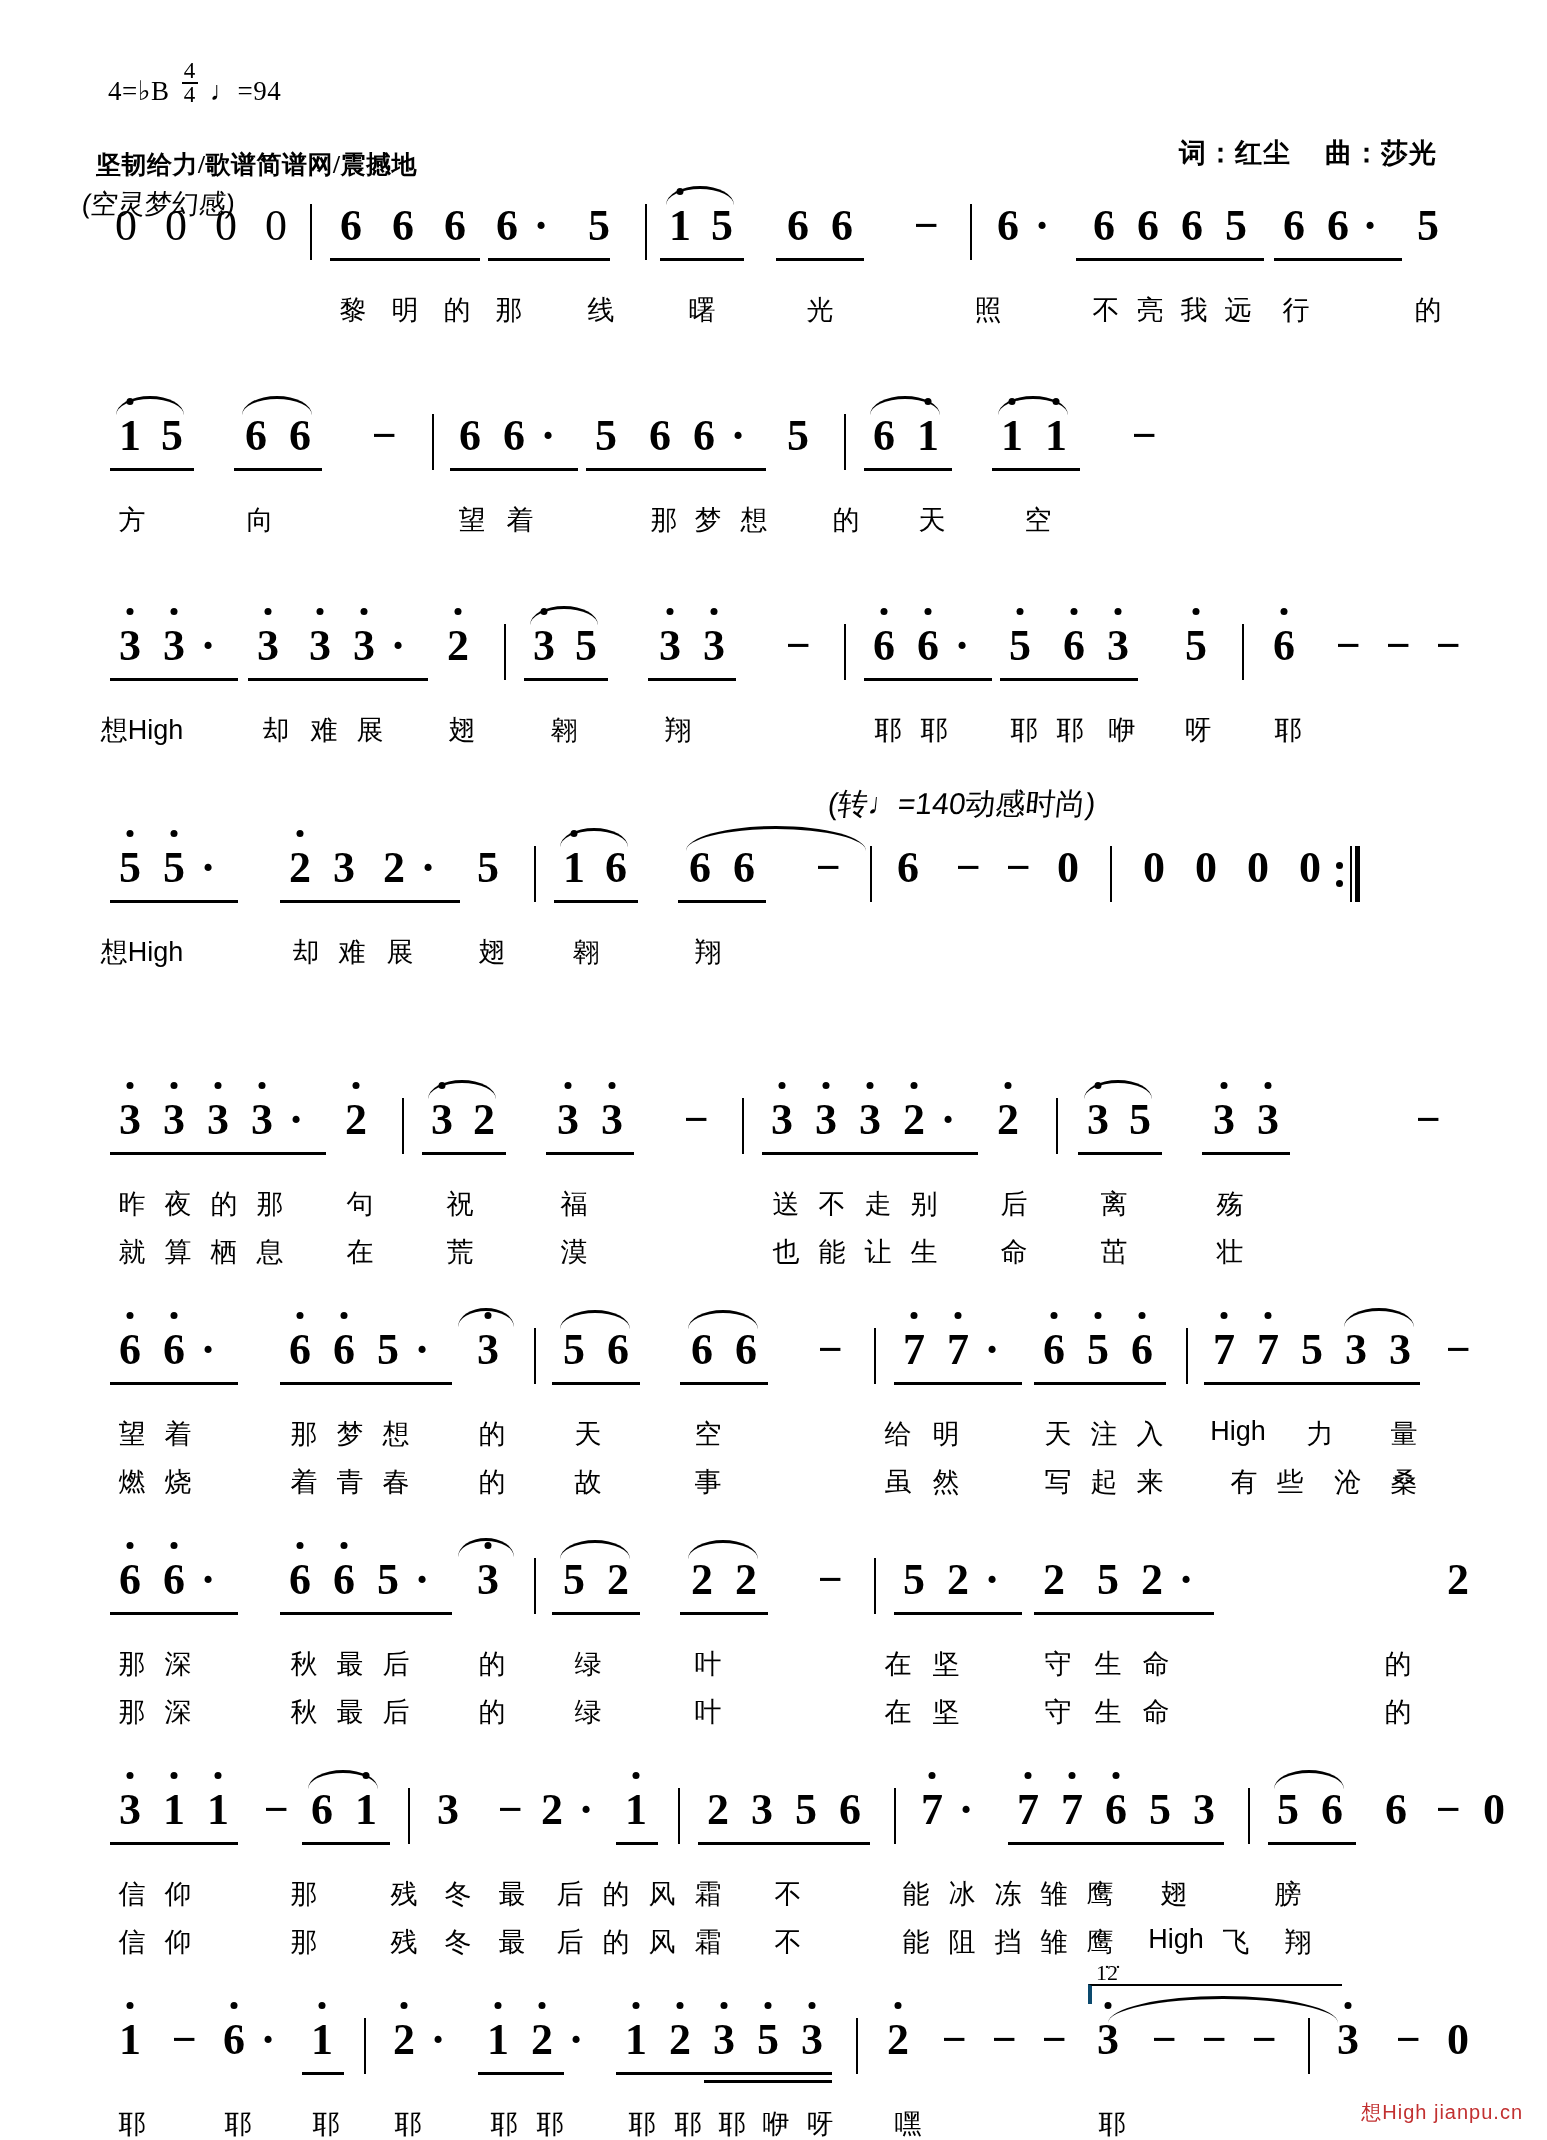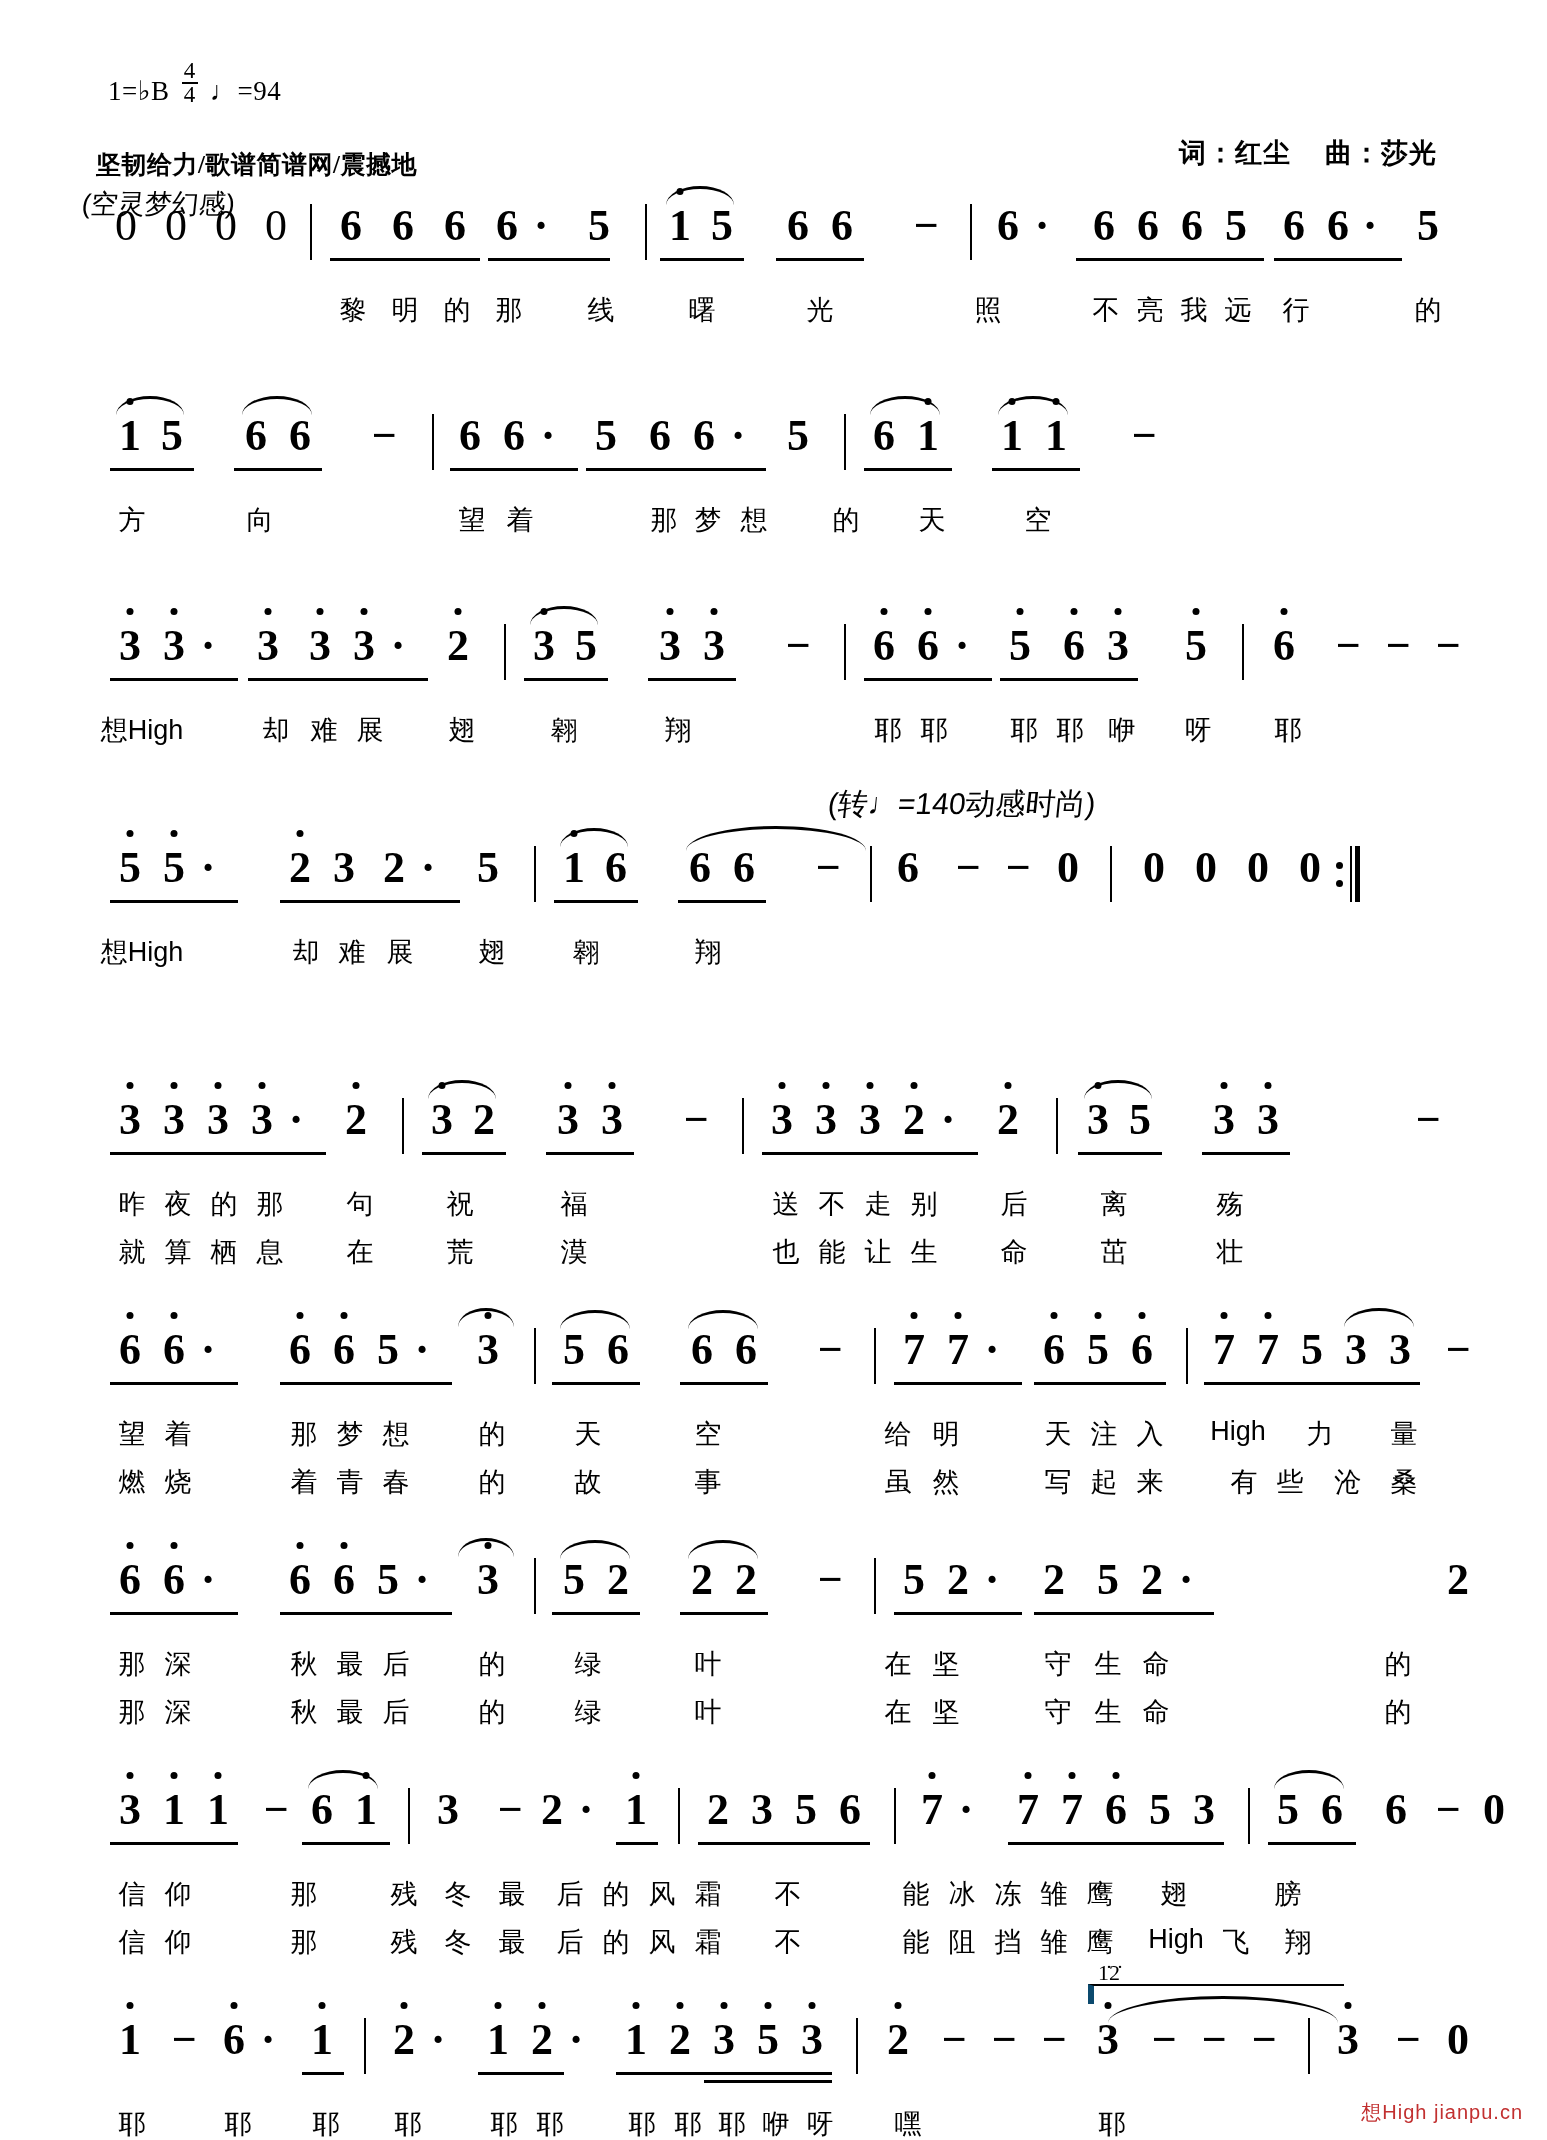--- a/index.html
+++ b/index.html
@@ -174,21 +174,21 @@
   .repeat-end .thick { position:absolute; right:0; top:0; width:5px; height:100%; background:#000; }
   .repeat-end .thin  { position:absolute; right:8px; top:0; width:2px; height:100%; background:#000; }
   .repeat-end .d1, .repeat-end .d2 {
     position:absolute; left:-12px; width:7px; height:7px; border-radius:50%; background:#000;
   }
   .repeat-end .d1 { top: 16px; }
   .repeat-end .d2 { top: 34px; }
 
   .ending-bracket {
     position: absolute;
-    border-left: 6px solid #0c4a6e;
+    border-left: 4px solid #0c4a6e;
     border-top: 2px solid #000;
     height: 18px;
   }
   .ending-bracket .lbl {
     position: absolute;
     left: 4px; top: -26px;
     font-size: 22px;
   }
 
   .footer-site {
@@ -201,21 +201,21 @@
     letter-spacing: 1px;
   }
 </style>
 </head>
 <body>
 
 <div class="sheet">
 
   <div class="header">
     <div class="keysig">
-      <span>1=♭B</span>
+      <span>4=♭B</span>
       <span class="meter">
         <span class="num">4</span>
         <span class="den">4</span>
       </span>
       <span class="tempo-note">♩=94</span>
     </div>
 
 
     <div class="credits">
       <span>词：红尘</span><span class="gap"></span><span>曲：莎光</span>

